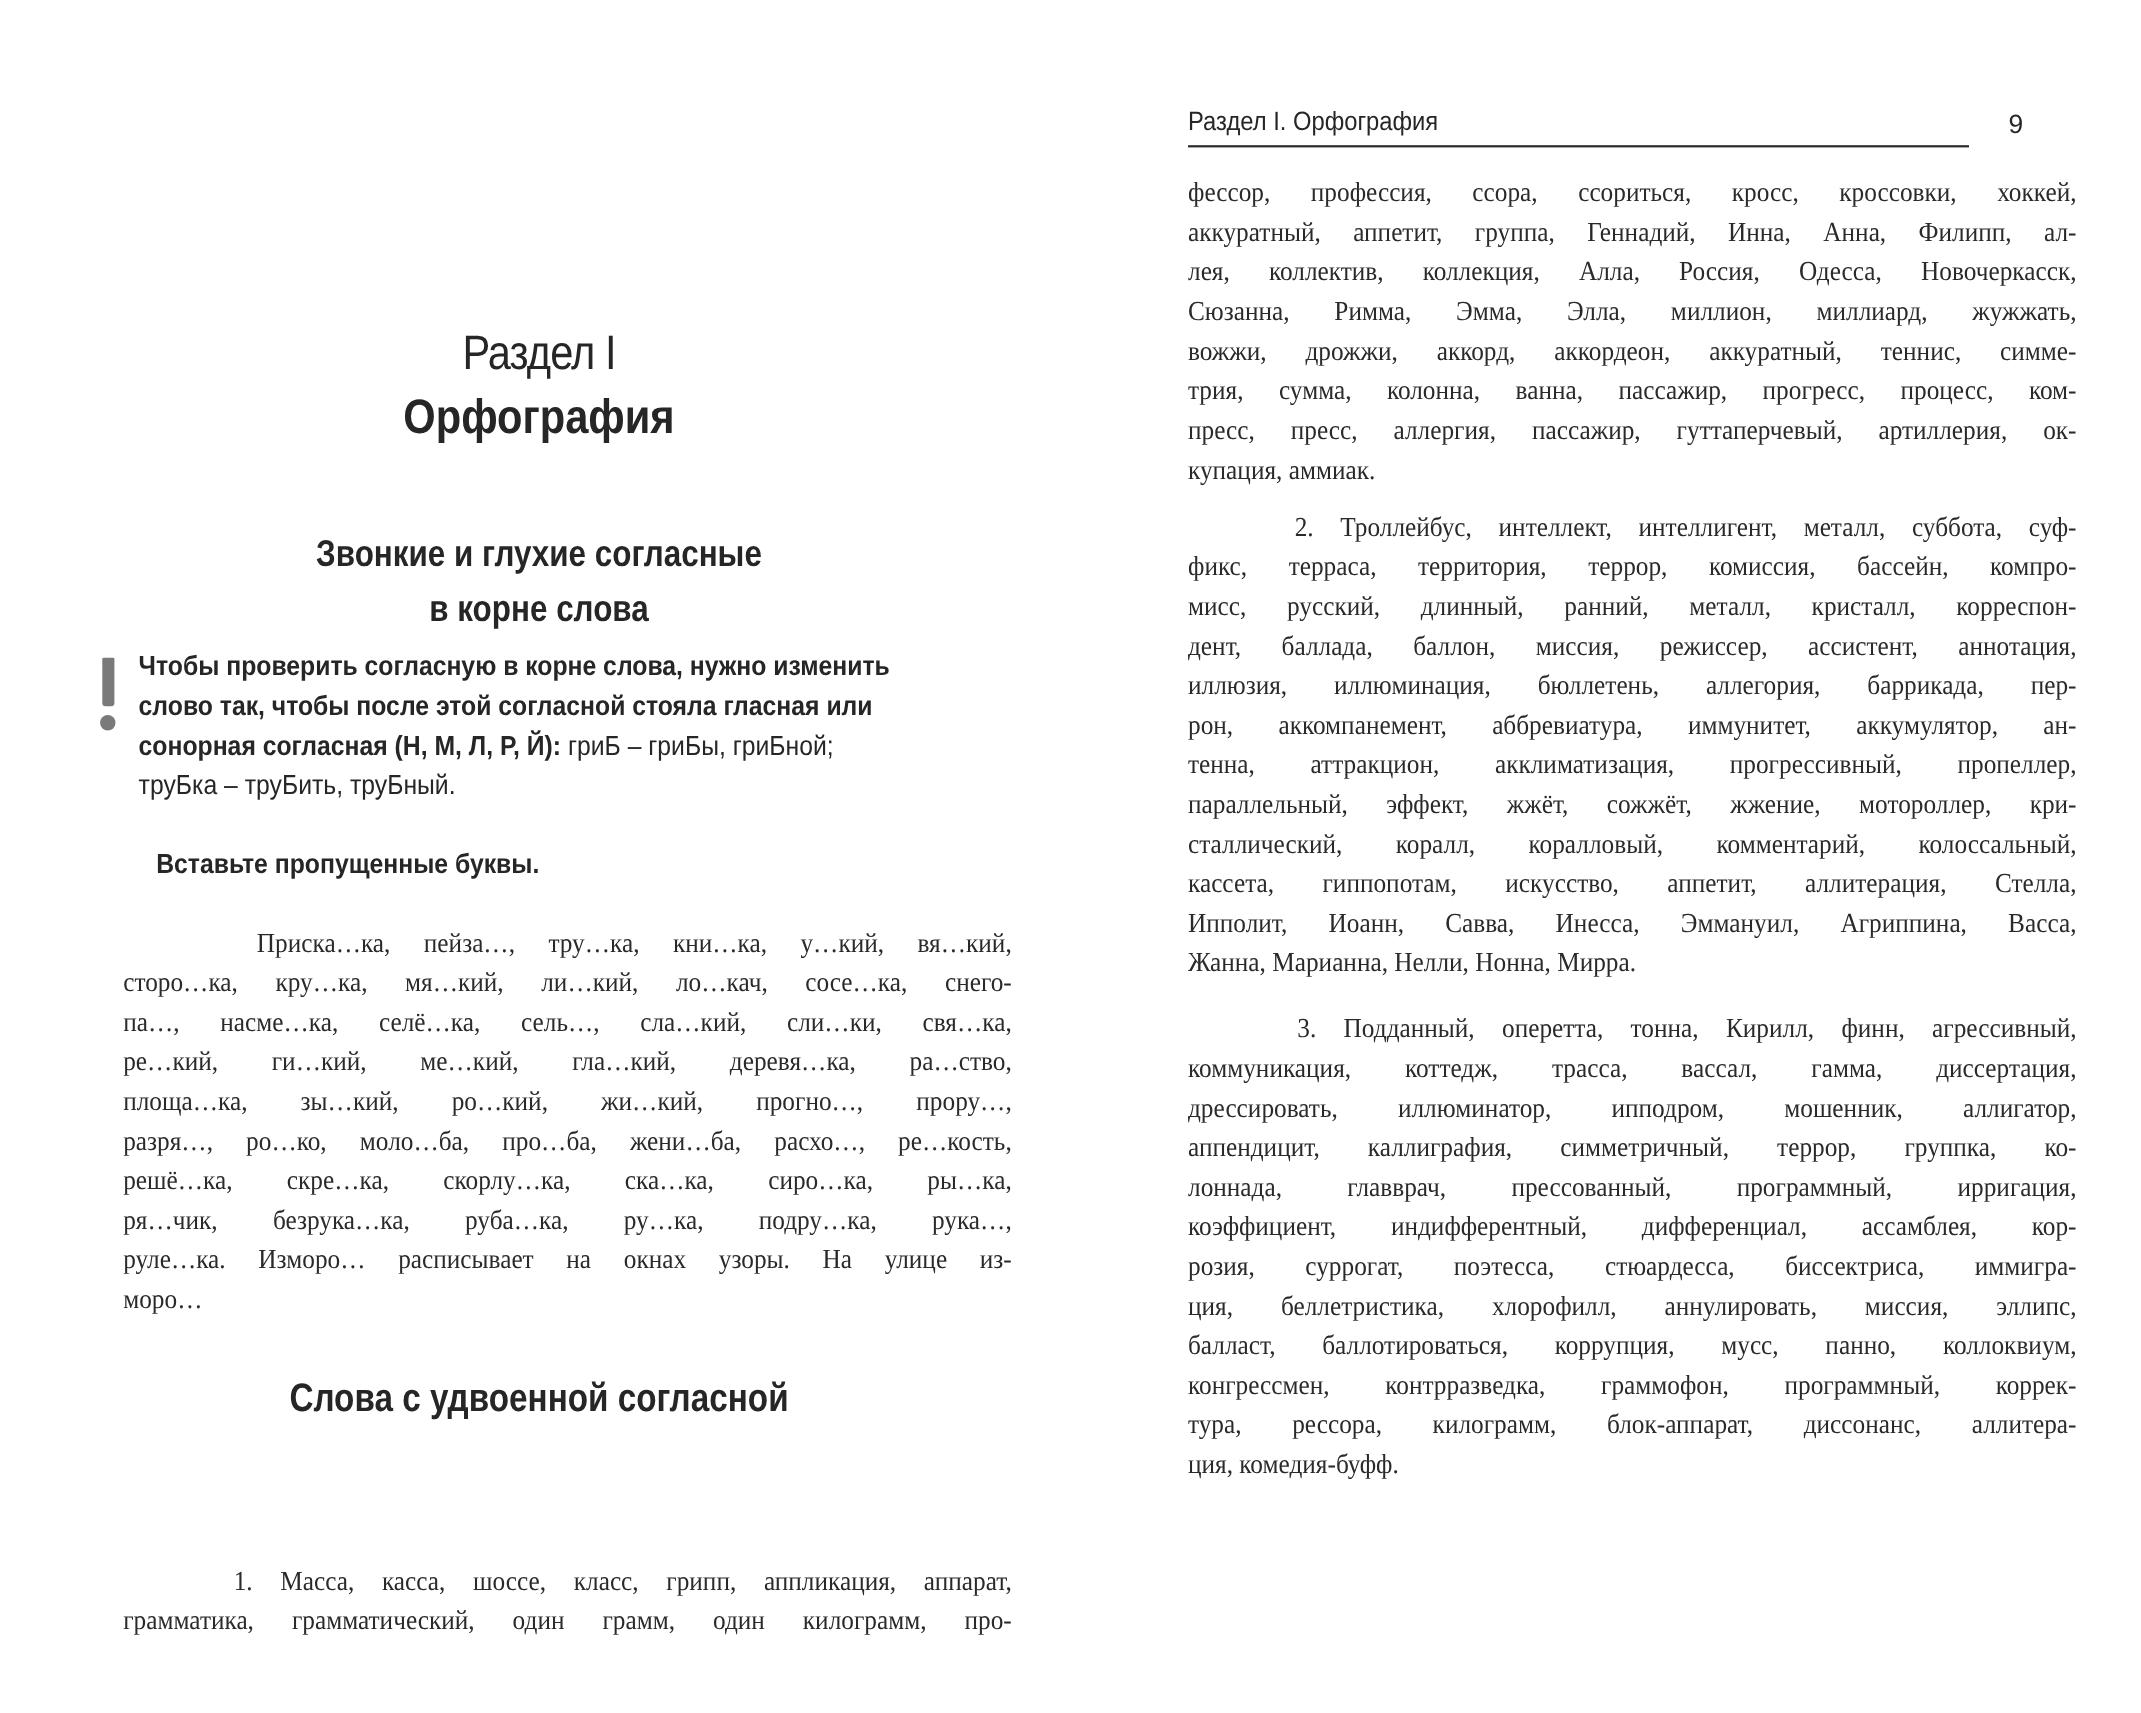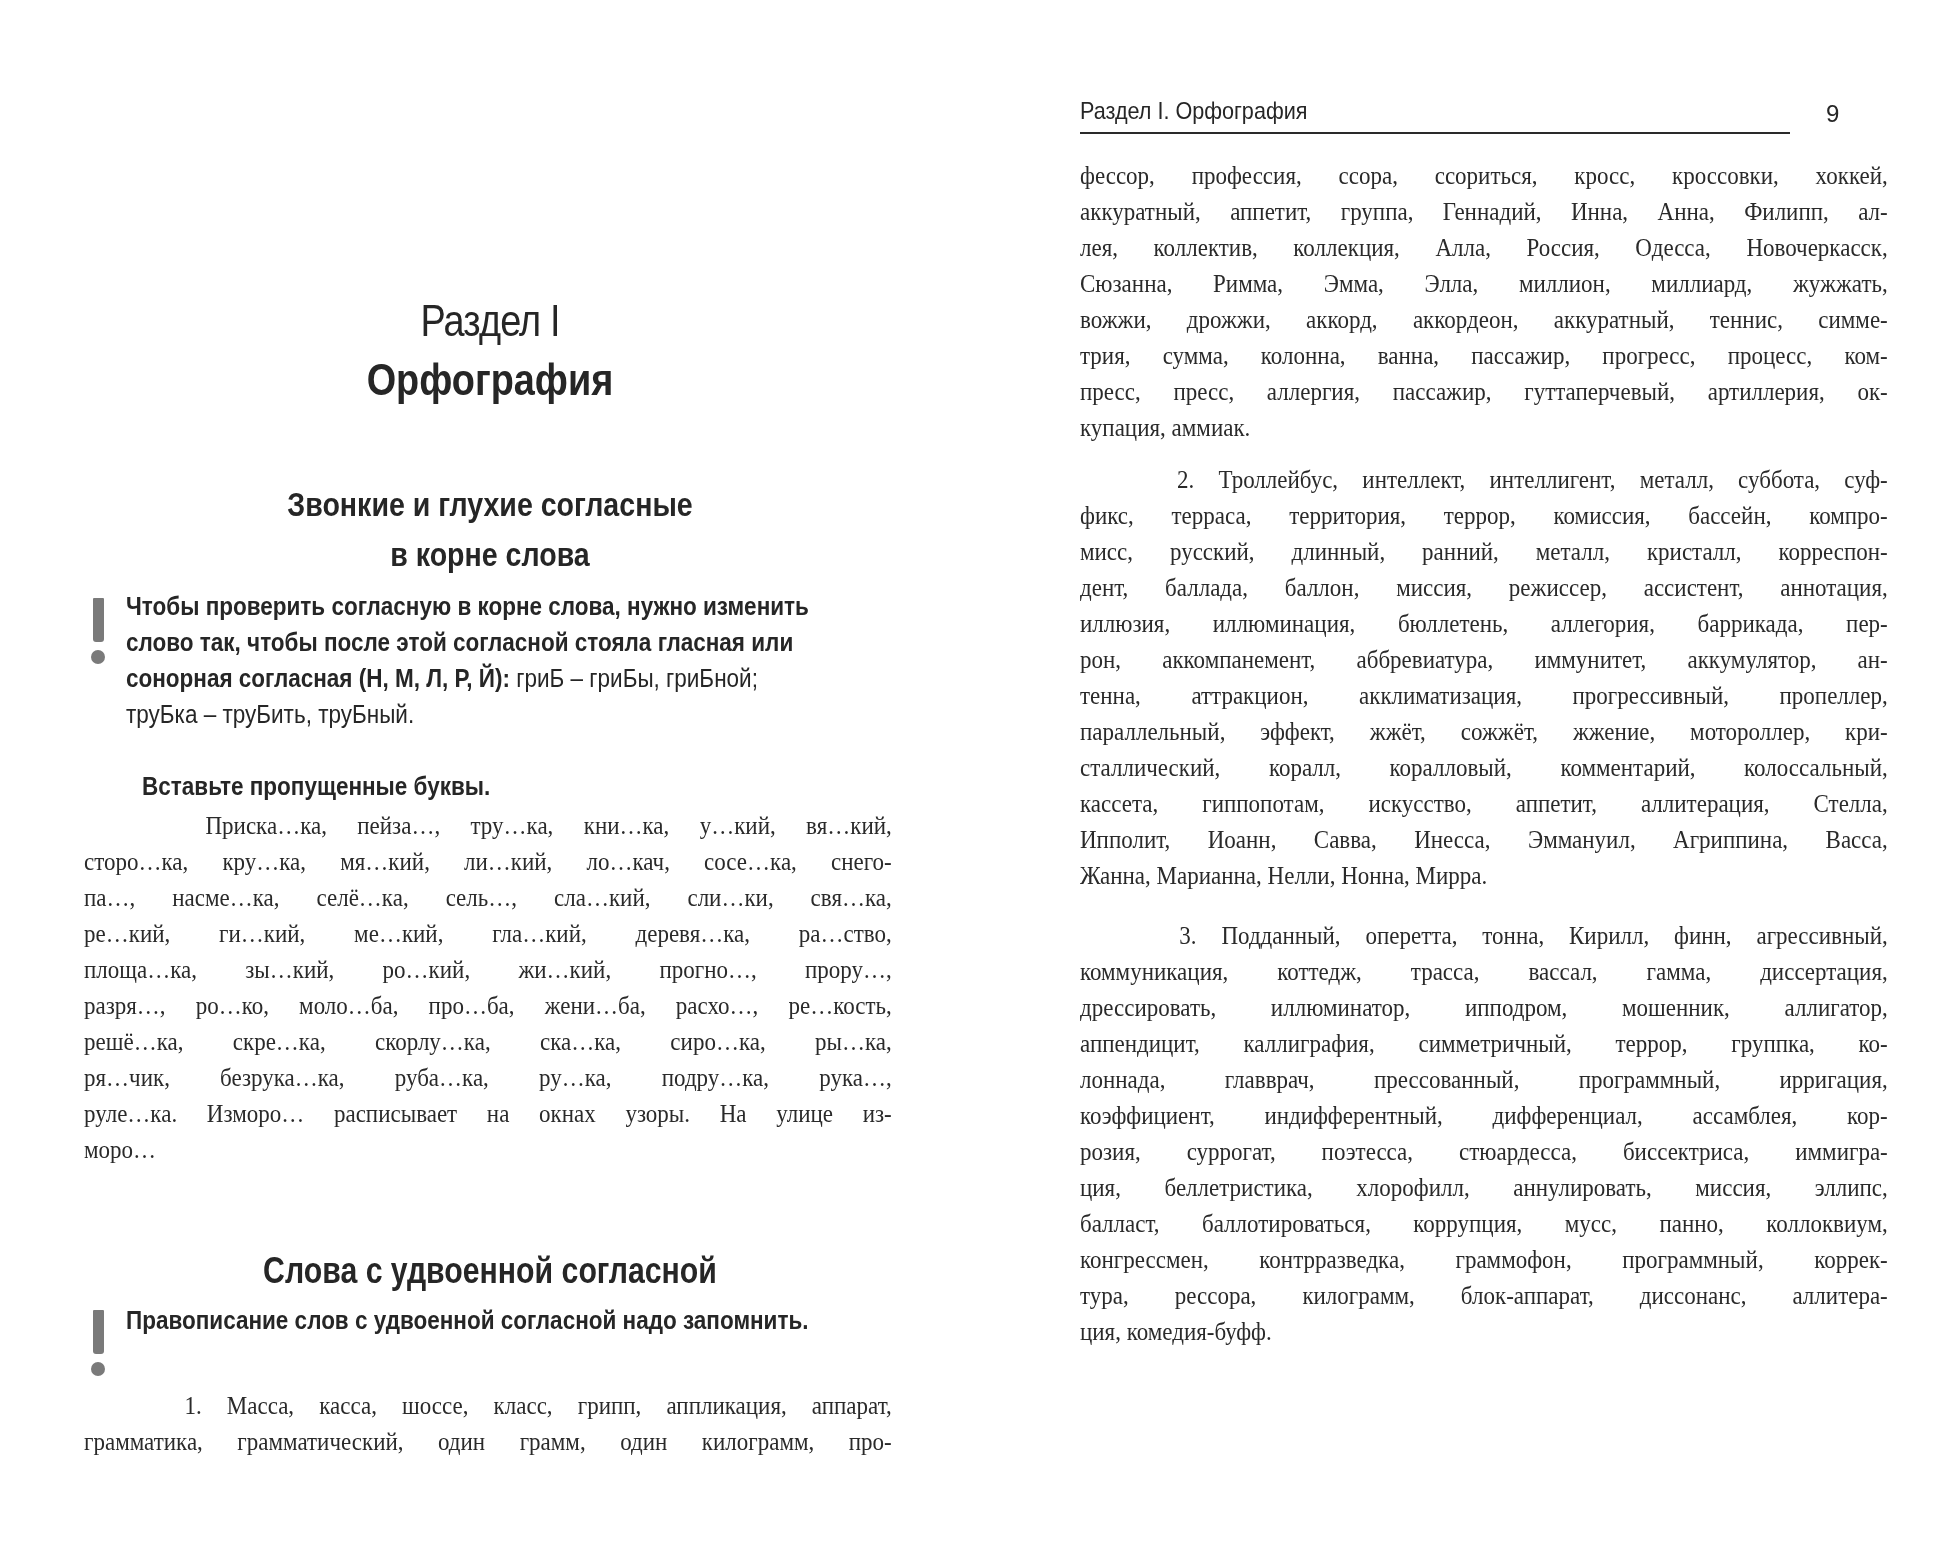--- a/index.html
+++ b/index.html
@@ -19,21 +19,21 @@
     .excl .dot { position: absolute; left: 7px; top: 52px; width: 14px; height: 14px; background: #7a7a7a; border-radius: 50%; }
     .rule-text { position: absolute; left: 42px; width: 748px; font-family: "Liberation Sans", sans-serif; font-size: 25px; line-height: 36px; color: #262626; transform: scaleX(0.9); transform-origin: left; width: 831px; }
     .rule-text .b { font-weight: bold; }
     .rule-text .n { font-weight: normal; }
 
     .task { position: absolute; left: 142px; top: 772px; font-family: "Liberation Sans", sans-serif; font-size: 25px; font-weight: bold; color: #262626; transform: scaleX(0.9); transform-origin: left; }
 
     .text-block { position: absolute; font-family: "Liberation Serif", serif; font-size: 25px; color: #2a2a2a; }
     .text-block .line { height: 36px; line-height: 36px; white-space: nowrap; text-align: justify; text-align-last: justify; transform: scaleX(0.92); transform-origin: left; }
     .text-block .line.last { text-align-last: left; }
-    .left-text { left: 84px; width: 878px; }
+    .left-text { left: 112px; width: 878px; margin-top: 32px; }
     .right-text { left: 1080px; width: 878px; }
 
     .run-head { position: absolute; left: 1080px; top: 97px; font-family: "Liberation Sans", sans-serif; font-size: 24px; color: #262626; transform: scaleX(0.9); transform-origin: left; }
     .run-rule { position: absolute; left: 1080px; top: 132px; width: 710px; height: 2px; background: #2a2a2a; }
     .page-num { position: absolute; left: 1826px; top: 100px; font-family: "Liberation Sans", sans-serif; font-size: 24px; color: #262626; }
   </style>
 </head>
 <body>
 
 <div class="page page-left">
@@ -66,29 +66,20 @@
     <div class="line">площа…ка, зы…кий, ро…кий, жи…кий, прогно…, прору…,</div>
     <div class="line">разря…, ро…ко, моло…ба, про…ба, жени…ба, расхо…, ре…кость,</div>
     <div class="line">решё…ка, скре…ка, скорлу…ка, ска…ка, сиро…ка, ры…ка,</div>
     <div class="line">ря…чик, безрука…ка, руба…ка, ру…ка, подру…ка, рука…,</div>
     <div class="line">руле…ка. Изморо… расписывает на окнах узоры. На улице из-</div>
     <div class="line last">моро…</div>
   </div>
 
   <div class="topic-title" style="top:1245px; font-size:36px;">Слова с удвоенной согласной</div>
 
-  <div class="rule-block" style="top:1302px; height:80px;">
-    <div class="excl" style="top:8px;">
-        <div class="bar"></div>
-        <div class="dot"></div>
-      </div>
-    <div class="rule-text" style="top:0;">
-      <span class="b">Правописание слов с удвоенной согласной надо запомнить.</span>
-    </div>
-  </div>
 
   <div class="text-block left-text" style="top:1388px;">
     <div class="line" style="white-space:pre;">    1. Масса, касса, шоссе, класс, грипп, аппликация, аппарат,</div>
     <div class="line">грамматика, грамматический, один грамм, один килограмм, про-</div>
   </div>
 </div>
 
 <div class="page page-right"></div>
 
 <div class="run-head">Раздел I. Орфография</div>

